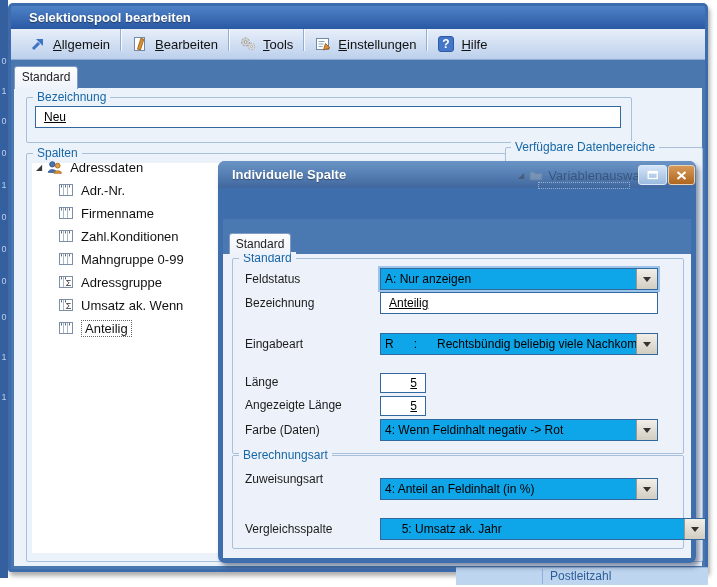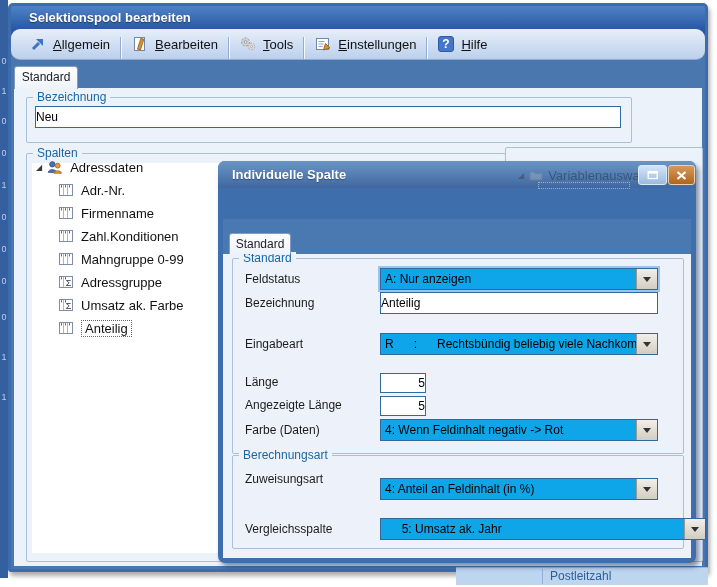--- a/index.html
+++ b/index.html
@@ -10,34 +10,34 @@
   .digit{position:absolute;width:8px;text-align:center;font-size:9px;color:#b9d0f0;}
   #pz-strip{left:456px;top:567px;width:252px;height:17px;background:#bdd5ef;z-index:5;border-top:1px solid #9ab8dc;}
   #pz-strip .vline{position:absolute;left:86px;top:1px;width:1px;height:15px;background:#8fb0d8;}
   #pz-strip .txt{position:absolute;left:94px;top:1px;font-size:12px;color:#2e5d96;}
   
   #win{left:8px;top:3px;width:700px;height:569px;background:#4a77ae;border:3px solid #3c6cae;
        box-sizing:border-box;border-radius:5px 5px 3px 3px;box-shadow:2px 4px 4px rgba(110,110,110,.55);z-index:1;}
   #win-title{left:11px;top:6px;width:694px;height:38px;background:linear-gradient(#4e82c6,#2a59a4 60%,#2f5fa9);
        border-radius:3px 3px 0 0;color:#fff;font-weight:bold;font-size:13px;line-height:23px;padding-left:18px;
        box-sizing:border-box;text-shadow:0 1px 1px rgba(0,0,0,.45);z-index:2;}
-  .tbar{background:linear-gradient(#e7eef9,#bcd0ec);border-bottom:1px solid #8fabd2;display:flex;align-items:flex-end;z-index:2;border-radius:9px;}
+  .tbar{background:linear-gradient(#e7eef9,#bcd0ec);border-bottom:1px solid #8fabd2;display:flex;align-items:flex-start;z-index:2;}
   #win-toolbar{left:11px;top:29px;width:694px;height:31px;padding-left:8px;box-sizing:border-box;}
   .titem{display:flex;align-items:center;gap:6px;padding:0 10px;font-size:13px;color:#111;height:100%;cursor:default;}
   .tsep{width:1px;height:22px;background:#93accf;box-shadow:1px 0 0 rgba(255,255,255,.8);}
   .tico{width:18px;height:18px;flex:none;}
   
   .tab{position:absolute;background:linear-gradient(#fdfdfe,#eef3fa);border:1px solid #7e9cc4;border-bottom:none;
        border-radius:3px 3px 0 0;font-size:12px;color:#222;text-align:center;line-height:21px;box-sizing:border-box;}
   #win-tab{left:14px;top:66px;width:64px;height:23px;z-index:3;}
   #win-panel{left:14px;top:88px;width:688px;height:478px;background:#ecf2fa;z-index:2;}
   .groupbox{position:absolute;border:1px solid #a9c0dc;border-radius:2px;}
   .grouplabel{position:absolute;color:#1767a8;font-size:12px;line-height:13px;background:#ecf2fa;padding:0 4px;}
   .tbx{position:absolute;background:#fff;border:1px solid #33689e;box-sizing:border-box;
-       font:12px "Liberation Sans",sans-serif;padding:0 0;outline:none;}
+       font:12px "Liberation Sans",sans-serif;padding:0 8px;outline:none;text-decoration:underline;}
   
   #spalten-list{left:32px;top:163px;width:470px;height:390px;background:#fff;z-index:2;}
   .tree-row{position:absolute;height:20px;display:flex;align-items:center;font-size:13px;color:#111;cursor:default;z-index:2;}
   .exp{font-size:8px;color:#3a3a3a;margin-right:5px;}
   .ticon{width:16px;height:16px;margin-right:7px;flex:none;}
   .sel{border:1px dotted #666;padding:0 3px;}
   
   .vrow{position:absolute;left:511px;width:185px;height:18px;z-index:2;}
   
   #dlg{left:218px;top:161px;width:478px;height:402px;background:#3e6eac;border-radius:7px;
@@ -193,32 +193,33 @@
       </svg>
     <span>Adressgruppe</span>
   </div>
   <div class="tree-row" style="left:58px;top:295px">
     <svg class="ticon" viewBox="0 0 16 16">
         <rect x="1.5" y="2.5" width="13" height="11" fill="#fff" stroke="#7d8ea6"></rect>
         <path d="M5.5 3v10" stroke="#a9b6c6"></path>
         <path d="M3.5 3.2v2.2M7.5 3.2v2.2" stroke="#55607a"></path>
         <text x="10.5" y="12" font-size="9" fill="#333" text-anchor="middle" font-family="Liberation Sans, sans-serif">Σ</text>
       </svg>
-    <span>Umsatz ak. Farbe</span>
+    <span>Umsatz ak. Wenn</span>
   </div>
   <div class="tree-row" style="left:58px;top:318px">
     <svg class="ticon" viewBox="0 0 16 16">
         <rect x="1.5" y="2.5" width="13" height="11" fill="#fff" stroke="#7d8ea6"></rect>
         <path d="M5.5 3v10M9.5 3v10" stroke="#a9b6c6"></path>
         <path d="M3.5 3.2v2.2M7.5 3.2v2.2M11.5 3.2v2.2" stroke="#55607a"></path>
       </svg>
     <span class="sel">Anteilig</span>
   </div>
 
   <div class="groupbox" style="left:505px;top:147px;width:196px;height:413px;z-index:2"></div>
+  <div class="grouplabel" style="left:511px;top:141px;z-index:3">Verfügbare Datenbereiche</div>
   <div class="vrow" style="top:372px;background:#c3d9f0"></div>
   <div class="vrow" style="top:398px;background:#a9c6e8"></div>
   <div class="vrow" style="top:426px;background:#c3d9f0"></div>
   <div class="vrow" style="top:454px;background:#a9c6e8"></div>
   <div class="vrow" style="top:482px;background:#c3d9f0"></div>
   <div class="vrow" style="top:510px;background:#a9c6e8"></div>
   <div class="vrow" style="top:538px;background:#c3d9f0"></div>
 
   <div class="abs" id="pz-strip">
     <span class="vline"></span>

